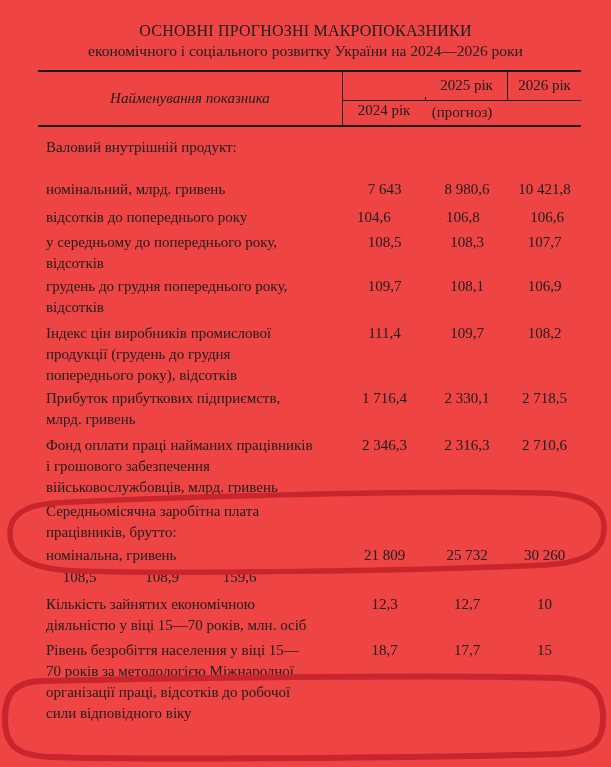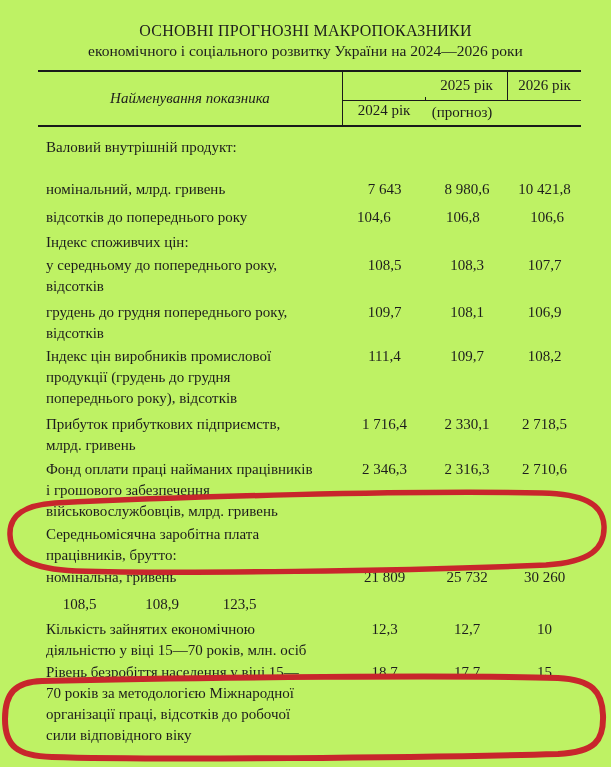--- a/index.html
+++ b/index.html
@@ -1,21 +1,21 @@
 <!DOCTYPE html>
 <html><head>
 <meta charset="utf-8">
 <style>
   html,body{margin:0;padding:0;}
   body{
     width:611px;height:767px;overflow:hidden;background:#ffffff;
     font-family:"Liberation Serif","DejaVu Serif",serif;
     color:#1d1d1d;position:relative;
   }
-  .page{position:absolute;inset:0;background:#bef264;}
+  .page{position:absolute;inset:0;background:#ef4444;}
 
   
   .title-block{position:absolute;top:21px;left:0;width:611px;text-align:center;}
   .title-line1{font-size:16px;line-height:20px;letter-spacing:.2px;}
   .title-line2{font-size:15.5px;line-height:20px;}
 
   
   .thead{
     position:absolute;left:38px;top:70px;width:543px;height:53px;
     border-top:2px solid #1a1a1a;border-bottom:2.4px solid #1a1a1a;
@@ -100,26 +100,20 @@
       <div class="c-val v2">8 980,6</div>
       <div class="c-val v3">10 421,8</div>
     </div>
     <div class="row">
       <div class="c-name">відсотків до попереднього року</div>
       <div class="c-val v1">104,6</div>
       <div class="c-val v2">106,8</div>
       <div class="c-val v3">106,6</div>
     </div>
     <div class="row">
-      <div class="c-name">Індекс споживчих цін:</div>
-      <div class="c-val v1"></div>
-      <div class="c-val v2"></div>
-      <div class="c-val v3"></div>
-    </div>
-    <div class="row">
       <div class="c-name">у середньому до попереднього року,
 відсотків</div>
       <div class="c-val v1">108,5</div>
       <div class="c-val v2">108,3</div>
       <div class="c-val v3">107,7</div>
     </div>
     <div class="row">
       <div class="c-name">грудень до грудня попереднього року,
 відсотків</div>
       <div class="c-val v1">109,7</div>
@@ -158,21 +152,21 @@
     </div>
     <div class="row">
       <div class="c-name">номінальна, гривень</div>
       <div class="c-val v1">21 809</div>
       <div class="c-val v2">25 732</div>
       <div class="c-val v3">30 260</div>
     </div>
     <div class="row">
       <div class="c-val v1">108,5</div>
       <div class="c-val v2">108,9</div>
-      <div class="c-val v3">123,5</div>
+      <div class="c-val v3">159,6</div>
     </div>
     <div class="row">
       <div class="c-name">Кількість зайнятих економічною
 діяльністю у віці 15—70 років, млн. осіб</div>
       <div class="c-val v1">12,3</div>
       <div class="c-val v2">12,7</div>
       <div class="c-val v3">10</div>
     </div>
     <div class="row">
       <div class="c-name">Рівень безробіття населення у віці 15—

